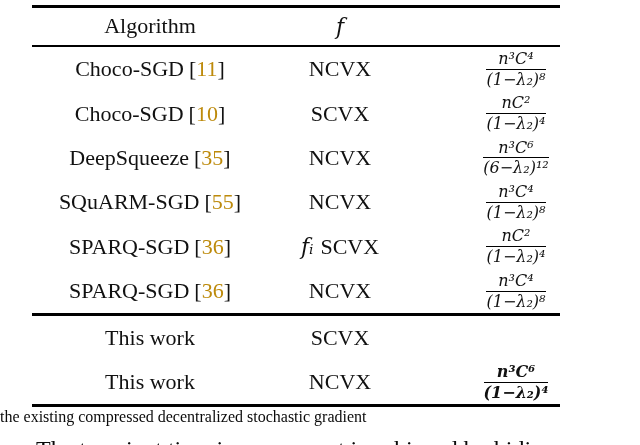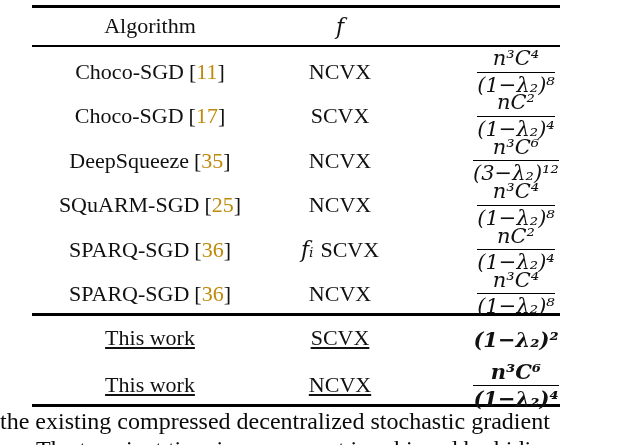--- a/index.html
+++ b/index.html
@@ -18,37 +18,37 @@
     position:absolute;left:32px;top:5px;width:588px;
   }
   .trow{
     display:grid;
     grid-template-columns:236px 144px 208px;
     align-items:center;
   }
   .trow .cell{text-align:center;}
   .header-row{height:37px;margin-top:2.5px;font-size:22px;}
   .body-row{height:44.4px;font-size:22px;}
-  .hl-row{height:44.2px;font-size:22px;text-decoration:underline;}
+  .hl-row{height:44.2px;font-size:22px;}
   .body-block{margin-top:2.5px;}
   .math{font-family:"DejaVu Serif",serif;font-style:italic;text-align:center;}
   .cite{margin-left:5px;}
   .cite .cn{color:#bd8a0b;}
   .cite .bk{color:#111;}
   .frac{
     display:inline-block;text-align:center;vertical-align:middle;
     font-family:"DejaVu Serif",serif;font-style:italic;
-    font-size:21px;line-height:1.12;color:#111;
+    font-size:16px;line-height:1.12;color:#111;
   }
   .frac .num{display:block;border-bottom:1.5px solid #000;padding:0 3px 1px 3px;}
   .frac .den{display:block;padding-top:1px;}
   .hl-row .frac{font-weight:700;}
   .caption-line{
     position:absolute;left:0;top:408px;width:640px;
-    font-size:24px;color:#0a0a0a;white-space:nowrap;
+    font-size:16px;color:#0a0a0a;white-space:nowrap;
   }
   .caption-line2{
     position:absolute;left:36px;top:436px;width:604px;
     font-size:24px;color:#0a0a0a;white-space:nowrap;
   }
 </style>
 </head>
 <body>
 
 <div id="screen">
@@ -67,33 +67,33 @@
 
     <div class="body-block">
 
       <div class="trow body-row">
         <div class="cell"><span>Choco-SGD</span><span class="cite"><span class="bk">[</span><span class="cn">11</span><span class="bk">]</span></span></div>
         <div class="cell"><span class="math"></span><span>NCVX</span></div>
         <div class="cell"><span class="frac"><span class="num">n³C⁴</span><span class="den">(1−λ₂)⁸</span></span></div>
       </div>
 
       <div class="trow body-row">
-        <div class="cell"><span>Choco-SGD</span><span class="cite"><span class="bk">[</span><span class="cn">17</span><span class="bk">]</span></span></div>
+        <div class="cell"><span>Choco-SGD</span><span class="cite"><span class="bk">[</span><span class="cn">10</span><span class="bk">]</span></span></div>
         <div class="cell"><span class="math"></span><span>SCVX</span></div>
         <div class="cell"><span class="frac"><span class="num">nC²</span><span class="den">(1−λ₂)⁴</span></span></div>
       </div>
 
       <div class="trow body-row">
         <div class="cell"><span>DeepSqueeze</span><span class="cite"><span class="bk">[</span><span class="cn">35</span><span class="bk">]</span></span></div>
         <div class="cell"><span class="math"></span><span>NCVX</span></div>
-        <div class="cell"><span class="frac"><span class="num">n³C⁶</span><span class="den">(3−λ₂)¹²</span></span></div>
+        <div class="cell"><span class="frac"><span class="num">n³C⁶</span><span class="den">(6−λ₂)¹²</span></span></div>
       </div>
 
       <div class="trow body-row">
-        <div class="cell"><span>SQuARM-SGD</span><span class="cite"><span class="bk">[</span><span class="cn">25</span><span class="bk">]</span></span></div>
+        <div class="cell"><span>SQuARM-SGD</span><span class="cite"><span class="bk">[</span><span class="cn">55</span><span class="bk">]</span></span></div>
         <div class="cell"><span class="math"></span><span>NCVX</span></div>
         <div class="cell"><span class="frac"><span class="num">n³C⁴</span><span class="den">(1−λ₂)⁸</span></span></div>
       </div>
 
       <div class="trow body-row">
         <div class="cell"><span>SPARQ-SGD</span><span class="cite"><span class="bk">[</span><span class="cn">36</span><span class="bk">]</span></span></div>
         <div class="cell"><span class="math">fᵢ </span><span>SCVX</span></div>
         <div class="cell"><span class="frac"><span class="num">nC²</span><span class="den">(1−λ₂)⁴</span></span></div>
       </div>
 
@@ -103,21 +103,21 @@
         <div class="cell"><span class="frac"><span class="num">n³C⁴</span><span class="den">(1−λ₂)⁸</span></span></div>
       </div>
 
     </div>
 
     <div class="body-block">
 
       <div class="trow hl-row">
         <div class="cell"><span>This work</span></div>
         <div class="cell"><span>SCVX</span></div>
-        <div class="cell"><span class="frac"><span class="den">(1−λ₂)²</span></span></div>
+        <div class="cell"><span class="frac"></span></div>
       </div>
 
       <div class="trow hl-row">
         <div class="cell"><span>This work</span></div>
         <div class="cell"><span>NCVX</span></div>
         <div class="cell"><span class="frac"><span class="num">n³C⁶</span><span class="den">(1−λ₂)⁴</span></span></div>
       </div>
 
     </div>
 

